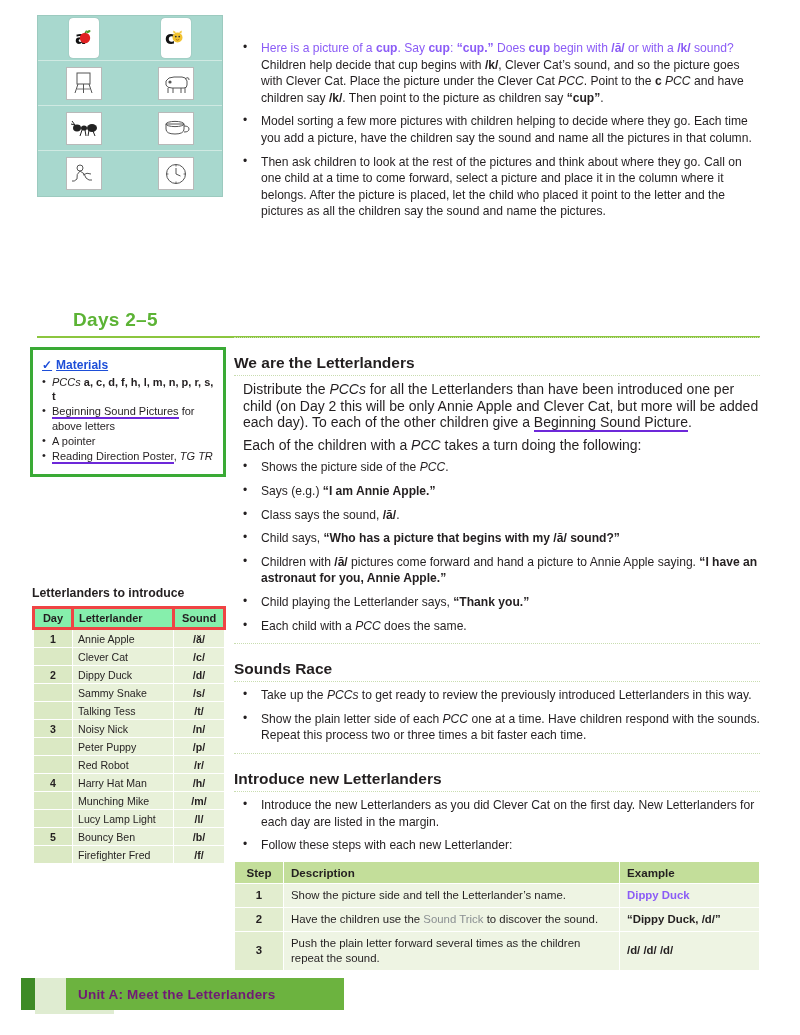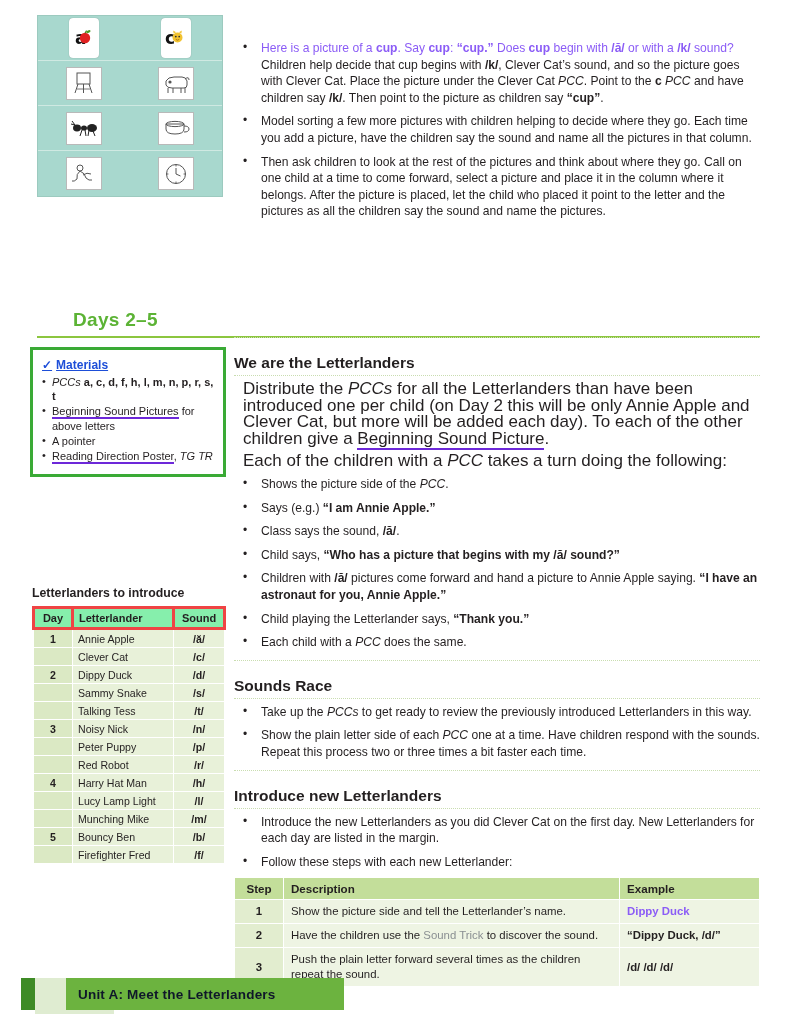--- a/index.html
+++ b/index.html
@@ -89,21 +89,21 @@
   table.ltable td.snd{width:40px;text-align:center;font-weight:bold;}
   table.ltable th.c{text-align:center;}
 
   
   .sec{position:relative;}
   .sec-rule-top{height:0;border-top:1.5px dotted #c9ddb0;}
   .sec h2{
     margin:0;padding:16px 0 3px 0;font-size:15.5px;font-weight:bold;color:#231f20;
   }
   .sec-rule-bot{height:0;border-top:1.5px dotted #c9ddb0;margin-bottom:5px;}
-  .sec p{margin:0 0 6px 0;font-size:17px;line-height:16.6px;padding-left:9px;}
+  .sec p{margin:0 0 6px 0;font-size:14px;line-height:16.6px;padding-left:9px;}
 
   
   table.steptable{
     width:526px;border-collapse:collapse;font-size:11.4px;margin-top:6px;
   }
   table.steptable th{
     background:#c3de9a;font-weight:bold;text-align:left;padding:4px 7px;
     border:1px solid #ffffff;font-size:11.6px;
   }
   table.steptable td{
@@ -119,21 +119,21 @@
   .footer{position:absolute;left:0;top:978px;height:32px;width:800px;}
   .f-dark{position:absolute;left:21px;top:0;width:14px;height:32px;background:#3e8b26;}
   .f-num{
     position:absolute;left:35px;top:0;width:31px;height:36px;background:#dfecd1;
     display:flex;align-items:center;justify-content:center;
     font-weight:bold;font-size:13px;color:#4a4a4a;padding-left:48px;
   }
   .f-bar{
     position:absolute;left:66px;top:0;width:278px;height:32px;background:#6cb33f;
     display:flex;align-items:center;padding-left:12px;box-sizing:border-box;
-    color:#0f172a;font-weight:bold;font-size:13.5px;letter-spacing:.2px;
+    color:#701a75;font-weight:bold;font-size:13.5px;letter-spacing:.2px;
   }
 </style>
 </head>
 <body>
 
 <div class="page">
 
   <div class="pocket-chart">
     <div class="pc-row">
       <div class="pc-cell">
@@ -297,27 +297,27 @@
           <td>Red Robot</td>
           <td class="snd">/r/</td>
         </tr>
         <tr>
           <td class="day">4</td>
           <td>Harry Hat Man</td>
           <td class="snd">/h/</td>
         </tr>
         <tr>
           <td class="day empty"></td>
+          <td>Munching Mike</td>
+          <td class="snd">/m/</td>
+        </tr>
+        <tr>
+          <td class="day empty"></td>
           <td>Lucy Lamp Light</td>
           <td class="snd">/l/</td>
-        </tr>
-        <tr>
-          <td class="day empty"></td>
-          <td>Munching Mike</td>
-          <td class="snd">/m/</td>
         </tr>
         <tr>
           <td class="day">5</td>
           <td>Bouncy Ben</td>
           <td class="snd">/b/</td>
         </tr>
         <tr>
           <td class="day empty"></td>
           <td>Firefighter Fred</td>
           <td class="snd">/f/</td>

